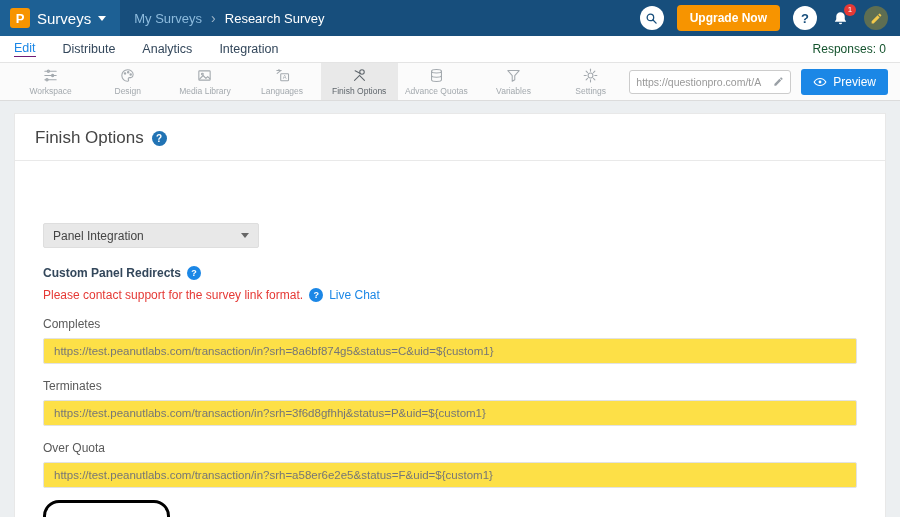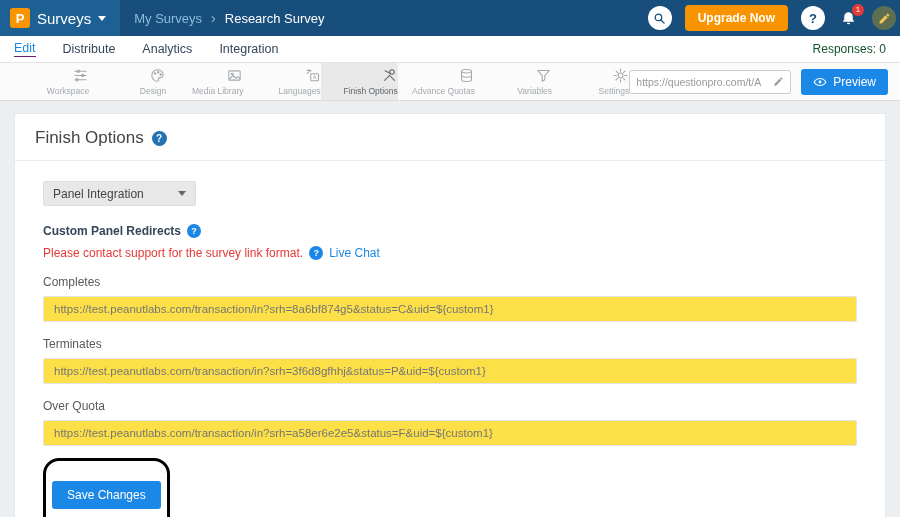--- a/index.html
+++ b/index.html
@@ -14,54 +14,54 @@
   
   .topbar { height: 36px; background: #174e7c; display: flex; align-items: center; }
   .brand { height: 100%; background: #1d6094; display: flex; align-items: center; gap: 7px; padding: 0 14px 0 10px; cursor: pointer; }
   .logo { width: 20px; height: 20px; background: #f79400; border-radius: 3px; color: #fff; font-weight: bold; font-size: 13px; display: flex; align-items: center; justify-content: center; }
   .brand-label { color: #fff; font-size: 15px; }
   .caret { width: 0; height: 0; border-left: 4px solid transparent; border-right: 4px solid transparent; border-top: 5px solid #fff; }
   .crumbs { display: flex; align-items: center; gap: 9px; margin-left: 14px; font-size: 13px; text-align: center; }
   .crumb-parent { color: #8dbbdd; cursor: pointer; }
   .crumb-sep { color: #9fb6c9; font-size: 14px; }
   .crumb-current { color: #ffffff; }
-  .top-right { margin-left: auto; display: flex; align-items: center; gap: 13px; padding-right: 4px; }
+  .top-right { margin-left: auto; display: flex; align-items: center; gap: 13px; padding-right: 12px; }
   .circle-btn { width: 24px; height: 24px; border-radius: 50%; background: #ffffff; display: flex; align-items: center; justify-content: center; cursor: pointer; }
   .help-mark { color: #174e7c; font-weight: bold; font-size: 13px; }
   .upgrade-btn { background: #f79400; color: #fff; border: none; border-radius: 4px; font-size: 12px; font-weight: bold; padding: 6px 13px; cursor: pointer; font-family: "Liberation Sans", sans-serif; }
   .bell-wrap { position: relative; cursor: pointer; padding: 2px; }
   .badge { position: absolute; top: -4px; right: -5px; min-width: 12px; height: 12px; background: #e53935; color: #fff; font-size: 8px; border-radius: 6px; display: flex; align-items: center; justify-content: center; padding: 0 2px; }
   .avatar { width: 24px; height: 24px; border-radius: 50%; background: #5e6e52; display: flex; align-items: center; justify-content: center; cursor: pointer; overflow: hidden; }
 
   
   .navbar { height: 27px; background: #fff; border-bottom: 1px solid #e4e4e4; display: flex; align-items: center; padding: 0 14px; gap: 27px; font-size: 12.5px; }
   .nav-tab { color: #33475b; cursor: pointer; }
   .nav-tab.active { color: #1b87e6; border-bottom: 1px solid #701a75; padding-bottom: 1px; }
   .responses { margin-left: auto; color: #14532d; font-size: 12px; padding-left: 47px; }
 
   
   .toolbar { height: 38px; background: #fbfbfb; border-bottom: 1px solid #dcdcdc; display: flex; align-items: stretch; padding: 0 12px; }
-  .tb-item { width: 78px; display: flex; flex-direction: column; align-items: flex-end; justify-content: center; gap: 2px; color: #a3a9ae; font-size: 8.5px; cursor: pointer; }
+  .tb-item { width: 78px; display: flex; flex-direction: column; align-items: center; justify-content: center; gap: 2px; color: #a3a9ae; font-size: 8.5px; cursor: pointer; }
   .tb-item svg { stroke: #a3a9ae; fill: none; stroke-width: 1.5; stroke-linecap: round; stroke-linejoin: round; }
   .tb-item.active { background: #e9e9e9; color: #5f666c; }
   .tb-item.active svg { stroke: #5f666c; }
   .tb-right { margin-left: auto; display: flex; align-items: center; gap: 10px; }
   .url-box { width: 162px; height: 24px; background: #fff; border: 1px solid #ccc; border-radius: 3px; display: flex; align-items: center; padding: 0 6px; gap: 5px; }
   .url-text { flex: 1; font-size: 10.5px; color: #999; white-space: nowrap; overflow: hidden; }
   .pencil-btn { cursor: pointer; display: flex; align-items: center; }
   .preview-btn { height: 26px; background: #1b87e6; color: #fff; border: none; border-radius: 3px; font-size: 12px; display: flex; align-items: center; gap: 6px; padding: 0 12px; cursor: pointer; font-family: "Liberation Sans", sans-serif; }
 
   
   .card { margin: 12px 14px; background: #fff; border: 1px solid #e8e8e8; }
   .card-head { padding: 14px 20px 12px; display: flex; align-items: center; gap: 8px; border-bottom: 1px solid #e9e9e9; }
   .card-title { font-size: 17px; color: #454545; }
   .q-circle { width: 15px; height: 15px; border-radius: 50%; background: #2173b4; color: #fff; font-size: 10px; font-weight: bold; display: inline-flex; align-items: center; justify-content: center; cursor: pointer; flex: none; }
   .q-circle.small { width: 14px; height: 14px; font-size: 9px; background: #1b87e6; }
   .card-body { padding: 20px 28px 22px; }
-  .select { width: 153px; height: 25px; background: #e8e8e8; border: 1px solid #dedede; border-radius: 2px; display: flex; align-items: center; justify-content: space-between; padding: 0 9px; font-size: 12px; color: #444; cursor: pointer; }
+  .select { width: 216px; height: 25px; background: #e8e8e8; border: 1px solid #dedede; border-radius: 2px; display: flex; align-items: center; justify-content: space-between; padding: 0 9px; font-size: 12px; color: #444; cursor: pointer; margin-top: 42px; }
   .caret.dark { border-top-color: #666; }
   .section-label { margin-top: 18px; font-size: 12px; font-weight: bold; color: #33475b; display: flex; align-items: center; gap: 6px; }
   .notice { margin-top: 8px; display: flex; align-items: center; gap: 6px; font-size: 12px; }
   .notice-text { color: #e53935; }
   .live-chat { color: #1b87e6; cursor: pointer; }
   .field-label { margin-top: 15px; font-size: 12px; color: #5a5a5a; }
   .field-input { margin-top: 7px; display: block; width: 100%; height: 26px; background: #fde047; border: 1px solid #e2e2e2; border-radius: 2px; padding: 0 10px; font-size: 11.5px; color: #767676; font-family: "Liberation Sans", sans-serif; }
   .save-wrap { margin-top: 12px; display: inline-block; border: 3px solid #000000; border-radius: 16px; padding: 20px 6px; }
   .save-btn { background: #1b87e6; color: #fff; border: none; border-radius: 3px; font-size: 12px; padding: 7px 15px; cursor: pointer; font-family: "Liberation Sans", sans-serif; }
 </style>

